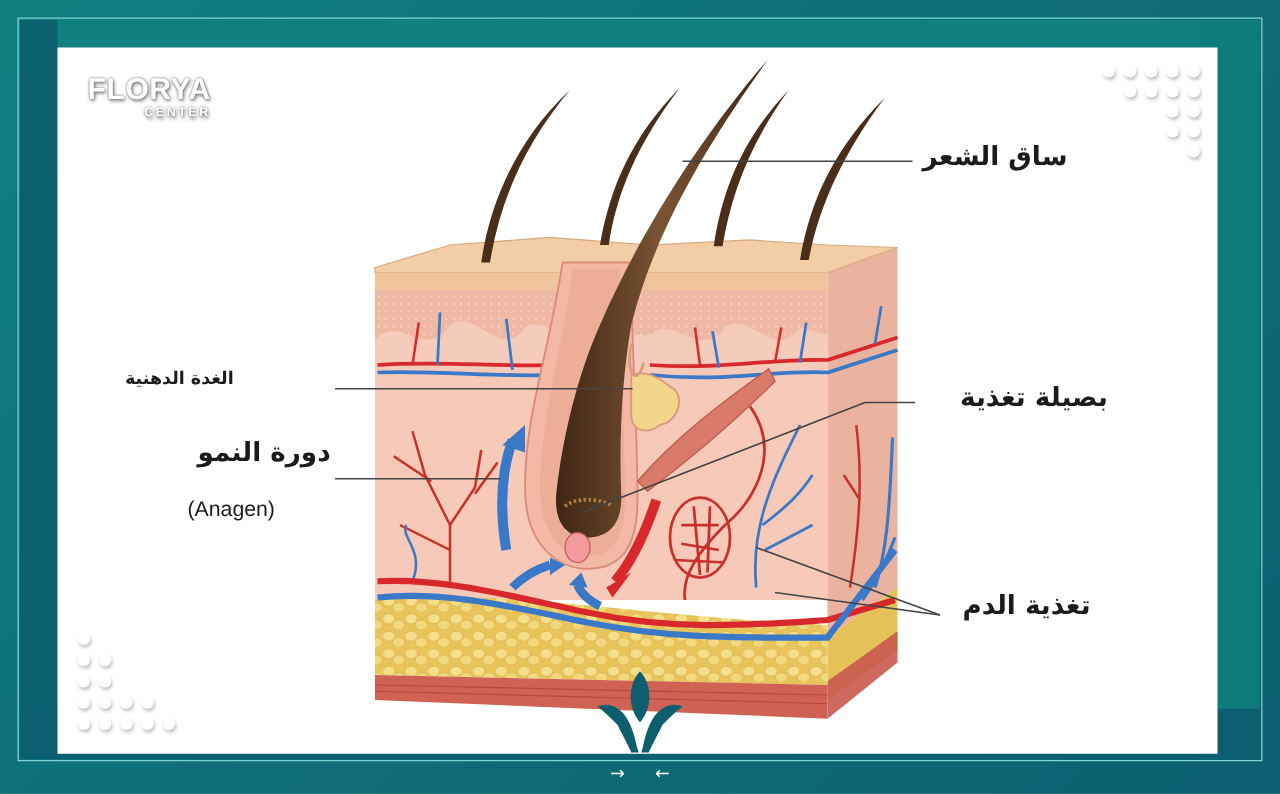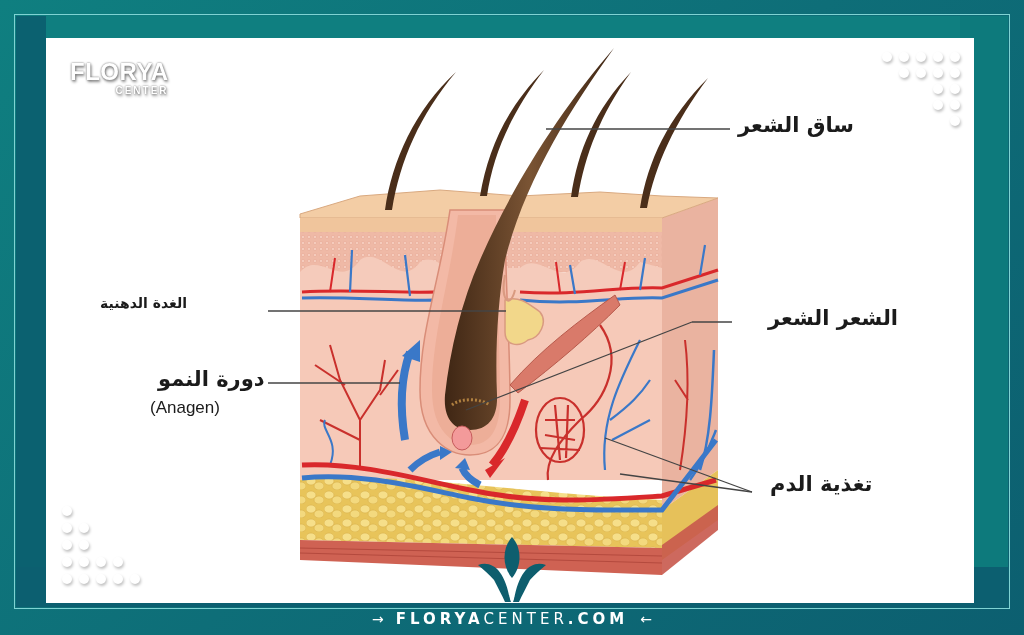--- a/index.html
+++ b/index.html
@@ -178,22 +178,21 @@
     <path d="M512,537 C502,548 502,566 512,578 C522,566 522,548 512,537 Z"></path>
     <path d="M478,565 C492,560 505,570 510,600 C500,585 490,575 478,565 Z"></path>
     <path d="M546,565 C532,560 519,570 514,600 C524,585 534,575 546,565 Z"></path>
     <path d="M494,580 C502,585 508,592 511,602 L505,602 C502,595 498,588 494,580 Z"></path>
     <path d="M530,580 C522,585 516,592 513,602 L519,602 C522,595 526,588 530,580 Z"></path>
   </g>
 </svg>
 
 <div class="label" style="left:738px;top:113px;font-size:21px;">ساق الشعر</div>
 <div class="label" style="left:100px;top:295px;font-size:14px;">الغدة الدهنية</div>
-<div class="label" style="left:158px;top:367px;font-size:21px;">دورة النمو</div>
+<div class="label" style="left:158px;top:350px;font-size:21px;">دورة النمو</div>
 <div class="label-en" style="left:150px;top:398px;">(Anagen)</div>
-<div class="label" style="left:768px;top:306px;font-size:21px;">الشعر الشعر</div>
+<div class="label" style="left:768px;top:306px;font-size:21px;">بصيلة تغذية</div>
 <div class="label" style="left:770px;top:472px;font-size:21px;">تغذية الدم</div>
 
 <div class="footer">
   <span class="arrow">→</span>
-  <div class="footer-text"><b>FLORYA</b><span>CENTER</span><b>.COM</b></div>
   <span class="arrow">←</span>
 </div>
 
 </body></html>

